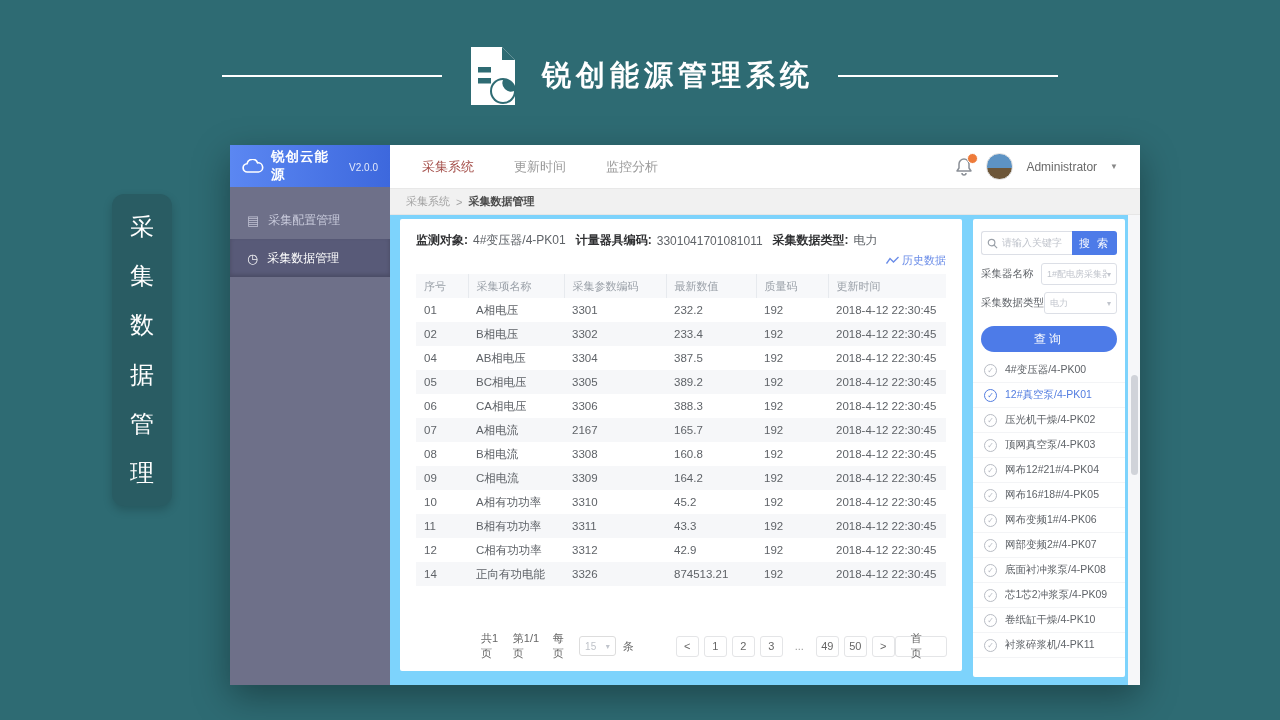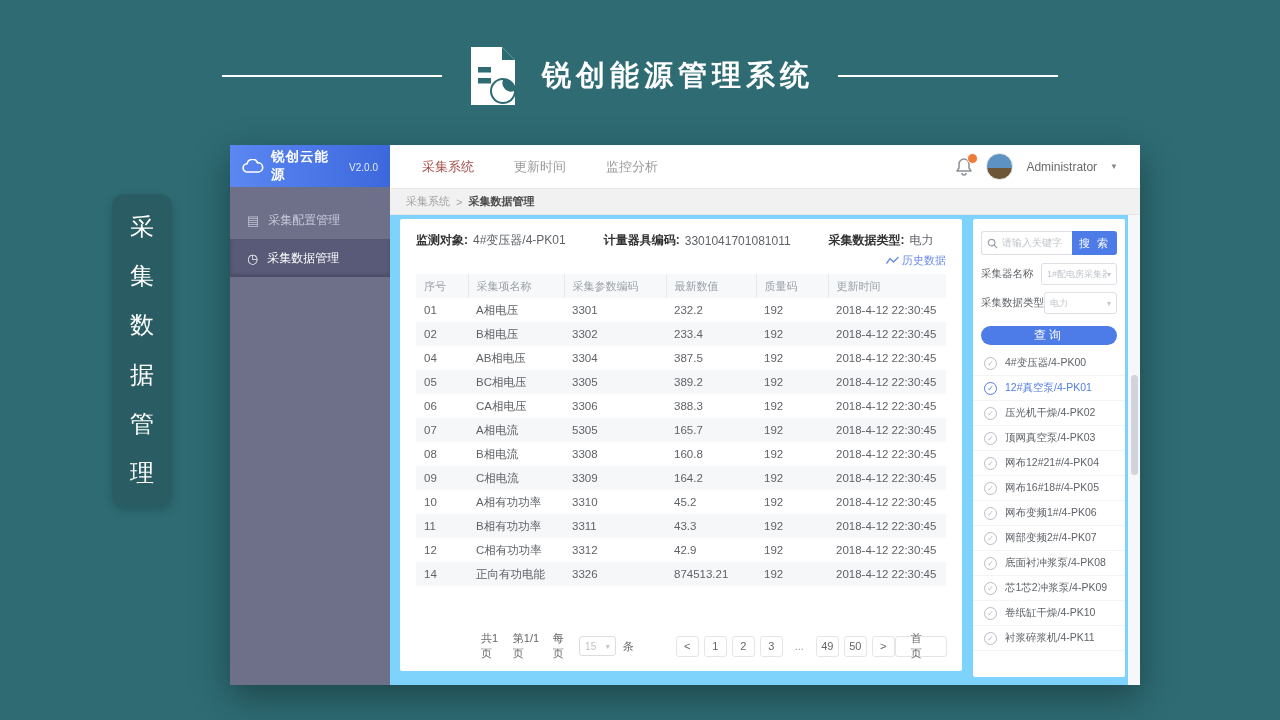--- a/index.html
+++ b/index.html
@@ -69,21 +69,21 @@
 
   
   .content { position:absolute; left:160px; top:70px; width:750px; height:470px; }
   .scroll-track { position:absolute; right:0; top:0; width:12px; height:100%; background:#f6f7f9; }
   .scroll-thumb { position:absolute; right:2px; top:160px; width:7px; height:100px;
     border-radius:4px; background:#d0d3d9; }
 
   
   .main-panel { position:absolute; left:10px; top:4px; width:562px; height:452px;
     background:#fff; border-radius:2px; }
-  .info-row { display:flex; align-items:center; gap:38px; padding:13px 16px 2px; }
+  .info-row { display:flex; align-items:center; gap:10px; padding:13px 16px 2px; }
   .info-pair { display:flex; align-items:center; gap:5px; font-size:12px; }
   .info-label { font-weight:bold; color:#303133; }
   .info-value { color:#5f6368; }
   .history-row { display:flex; justify-content:flex-end; padding:2px 16px 4px; }
   .history-link { display:flex; align-items:center; gap:3px; color:#6b8de8;
     font-size:11px; cursor:pointer; }
   .history-icon { width:13px; height:9px; display:flex; }
 
   .data-table { width:530px; margin:2px 16px 0; border-collapse:collapse; table-layout:fixed; }
   .data-table th { height:24px; background:#f7f8fa; color:#9aa0a8; font-weight:normal;
@@ -121,21 +121,21 @@
     font-size:11px; letter-spacing:2px; border-radius:0 3px 3px 0;
     display:flex; align-items:center; justify-content:center; cursor:pointer; }
   .filter-row { display:flex; align-items:center; justify-content:space-between;
     margin:7px 8px; }
   .filter-label { font-size:10.5px; color:#5f6368; white-space:nowrap; }
   .filter-select { width:76px; height:22px; border:1px solid #dcdfe6; border-radius:3px;
     display:flex; align-items:center; justify-content:space-between; padding:0 5px;
     cursor:pointer; }
   .filter-value { color:#c0c4cc; font-size:9px; white-space:nowrap; overflow:hidden; }
   .select-caret { color:#c0c4cc; font-size:8px; flex:none; }
-  .query-btn { margin:12px 8px 6px; height:19px; background:var(--primary-blue,#4d7be8);
+  .query-btn { margin:12px 8px 6px; height:26px; background:var(--primary-blue,#4d7be8);
     color:#fff; font-size:12px; letter-spacing:3px; border-radius:13px;
     display:flex; align-items:center; justify-content:center; cursor:pointer; }
   .device-list { margin-top:2px; }
   .device-item { display:flex; align-items:center; gap:8px; padding:5px 11px;
     font-size:10.5px; color:#5f6368; border-bottom:1px solid #f3f4f6; cursor:pointer; }
   .device-check { width:13px; height:13px; flex:none; border:1px solid #b8bcc4;
     border-radius:50%; color:#b8bcc4; font-size:8px;
     display:flex; align-items:center; justify-content:center; }
   .device-item.is-active { color:var(--selected-text-blue,#537de0); }
   .device-item.is-active .device-check { border-color:var(--selected-text-blue,#537de0);
@@ -363,21 +363,21 @@
 
                 <td>2018-4-12 22:30:45</td>
               </tr>
 
             <tr>
 
                 <td>07</td>
 
                 <td>A相电流</td>
 
-                <td>5305</td>
+                <td>2167</td>
 
                 <td>165.7</td>
 
                 <td>192</td>
 
                 <td>2018-4-12 22:30:45</td>
               </tr>
 
             <tr>
 

